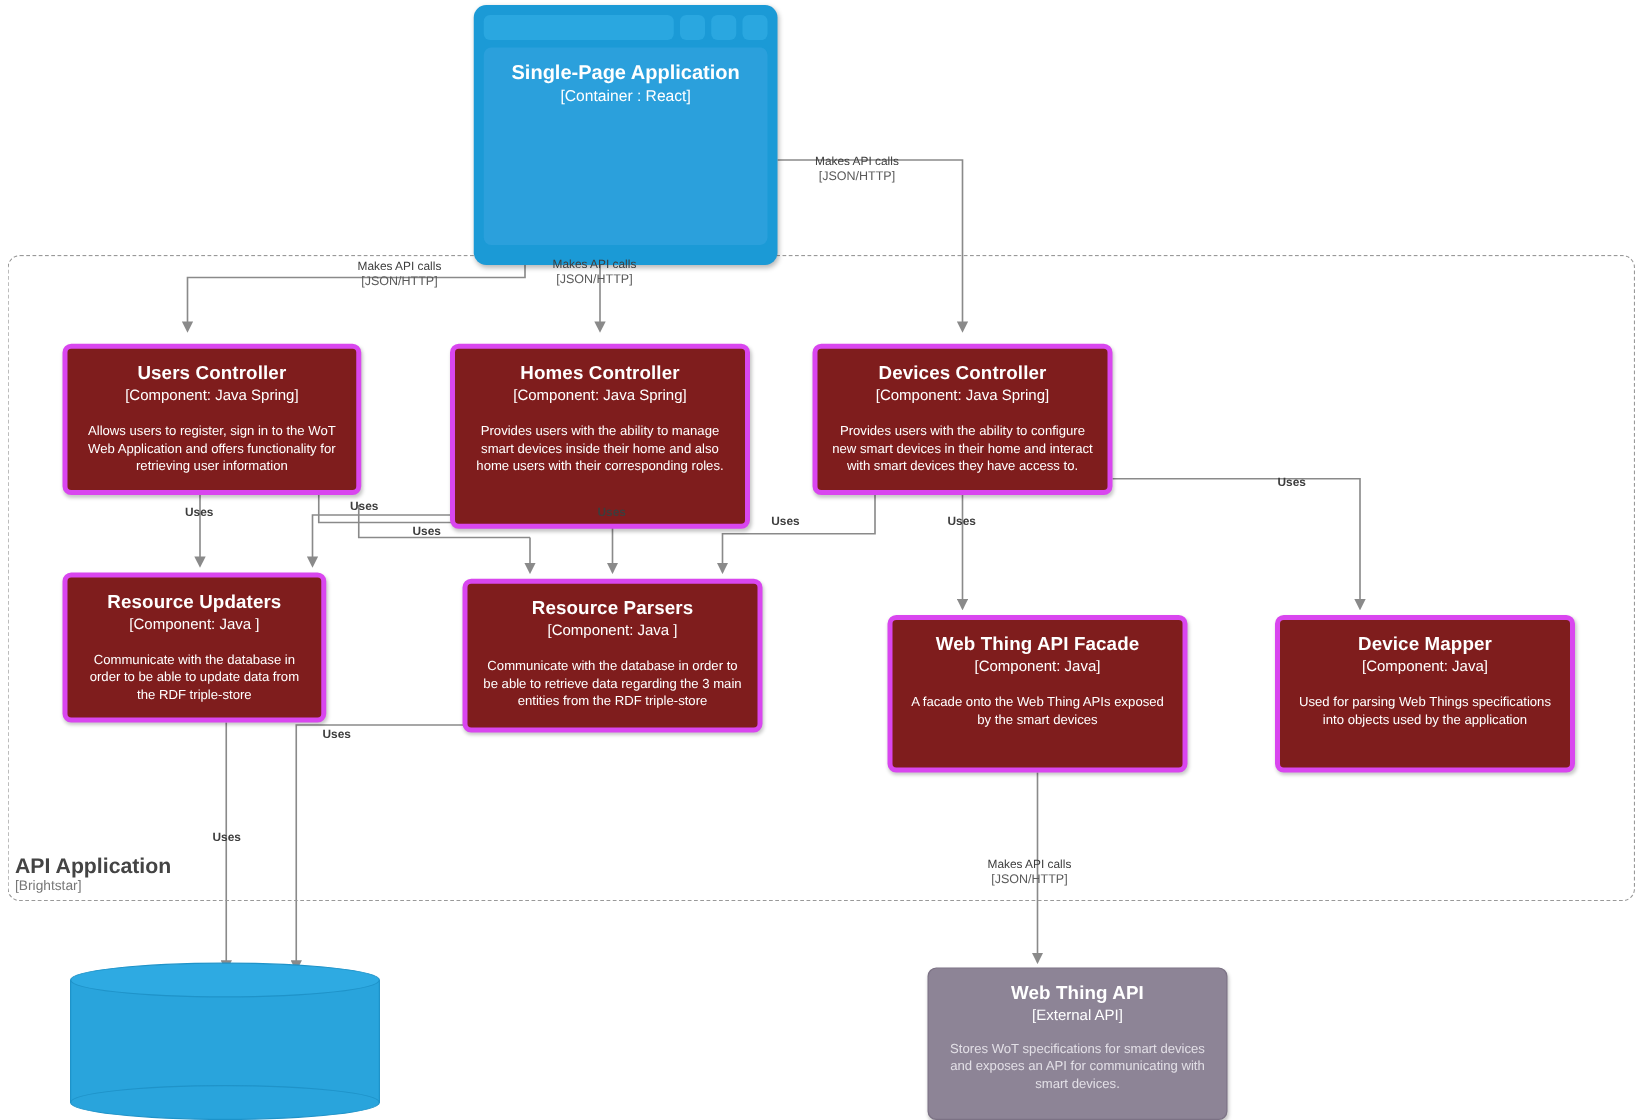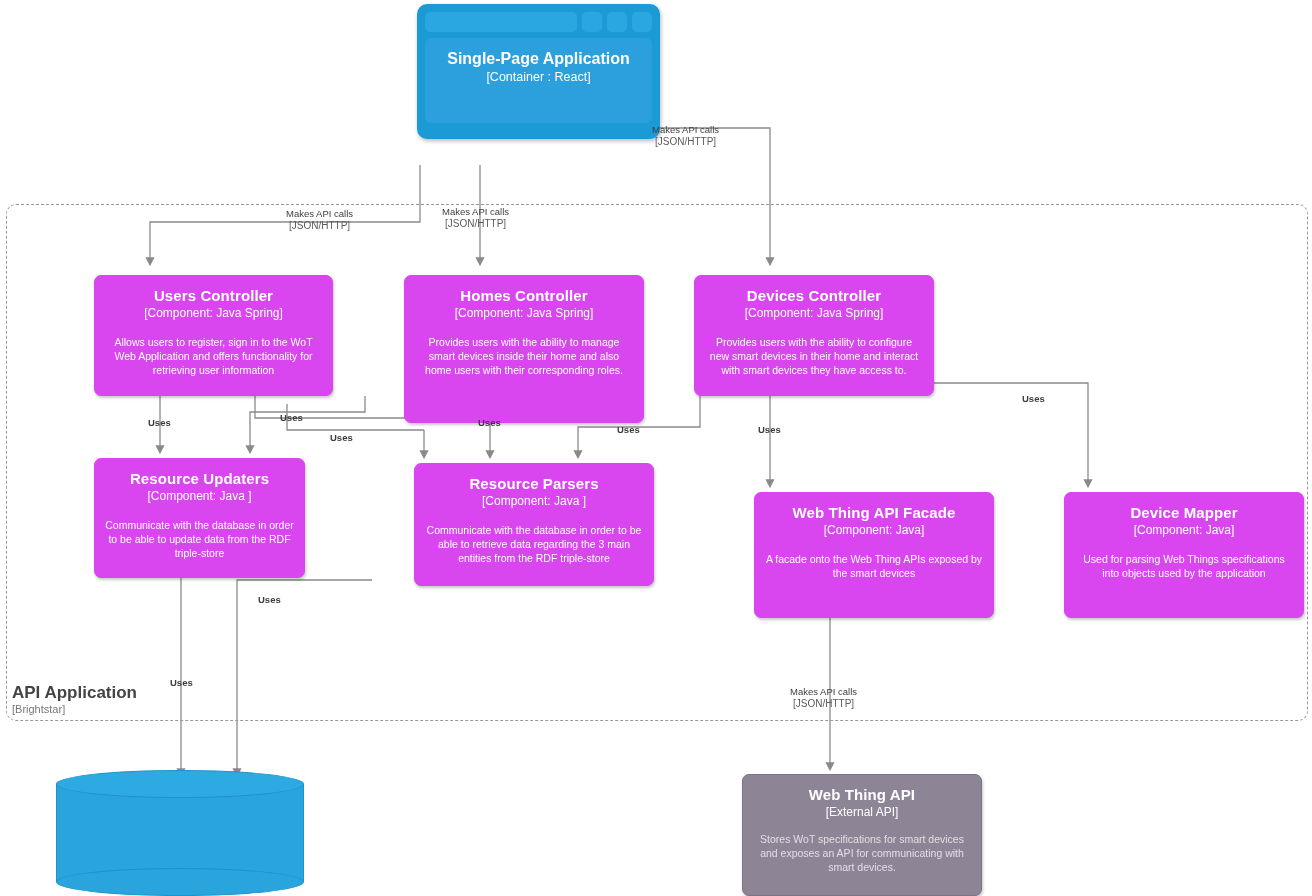--- a/index.html
+++ b/index.html
@@ -22,23 +22,22 @@
   
   .node{
     position:absolute;box-sizing:border-box;text-align:center;color:#ffffff;
     padding:10px 10px 8px 10px;
   }
   .node .n-title{font-size:15px;font-weight:bold;line-height:19px;letter-spacing:.1px;}
   .node .n-type{font-size:12px;line-height:16px;font-weight:normal;}
   .node .n-desc{font-size:10.5px;line-height:14px;margin-top:12px;font-weight:normal;}
 
   .component{
-    background:#d946ef;border:1px solid #d946ef;border-radius:7px;
+    background:#7f1d1d;border:4px solid #d946ef;border-radius:7px;
     box-shadow:1px 2px 3px rgba(0,0,0,.22);
-    margin-left:44px;
   }
   .component .n-desc{margin-top:14px;}
 
   .external{
     background:#8d8496;border:1px solid #7c7285;border-radius:7px;
     box-shadow:1px 2px 3px rgba(0,0,0,.22);color:#fff;margin-left:32px;
   }
   .external .n-desc{color:#e2dfe6;}
 
   
@@ -77,21 +76,21 @@
     padding:0 10px;box-sizing:border-box;
   }
   .cylinder .n-title{font-size:15px;font-weight:bold;line-height:20px;}
   .cylinder .n-type{font-size:12px;line-height:16px;}
   .cylinder .n-desc{font-size:10.5px;line-height:14px;margin-top:16px;}
 
   
   .edge-label{position:absolute;text-align:center;line-height:12px;white-space:nowrap;}
   .edge-label .el-main{font-size:9.5px;font-weight:normal;color:#3d3d3d;display:block;}
   .edge-label .el-sub{font-size:10px;color:#5a5a5a;display:block;}
-  .edge-label.uses .el-main{font-weight:bold;margin-top:12px;}
+  .edge-label.uses .el-main{font-weight:bold;}
 </style>
 </head>
 <body>
 
 <div id="canvas">
 
   <svg class="edges" viewBox="0 0 1312 896">
     <defs>
       <marker id="arrow" viewBox="0 0 12 12" refX="9" refY="6" markerWidth="7" markerHeight="7" orient="auto-start-reverse">
         <path d="M 0 0 L 12 6 L 0 12 z" fill="#8a8a8a"></path>
@@ -127,21 +126,21 @@
       <path d="M 830,618 L 830,769" marker-end="url(#arrow)"></path>
     </g>
   </svg>
 
   <div class="boundary" style="left:6px; top:204px; width:1300px; height:515px;"></div>
   <div class="boundary-label" style="left:12px; top:683px;">
     <div class="b-title">API Application</div>
     <div class="b-type">[Brightstar]</div>
   </div>
 
-  <div class="browser" style="left:379px; top:4px; width:243px; height:135px;margin-left:38px;">
+  <div class="browser" style="left:379px; top:4px; width:243px; height:208px;">
     <div class="chrome">
       <div class="urlbar"></div>
       <div class="dot"></div>
       <div class="dot"></div>
       <div class="dot"></div>
     </div>
     <div class="screen">
       <div class="n-title">Single-Page Application</div>
       <div class="n-type">[Container : React]</div>
     </div>

